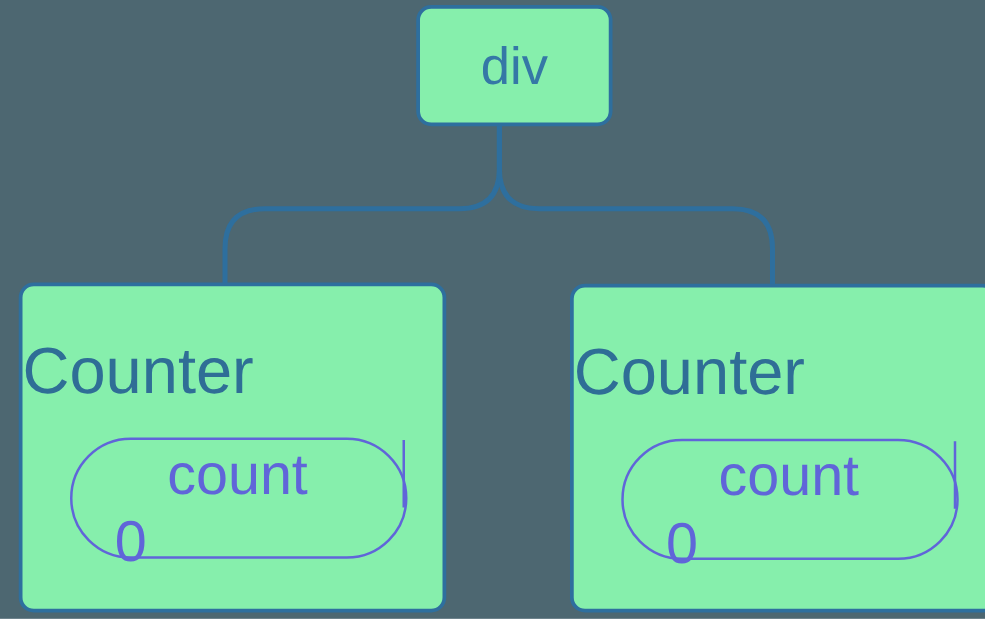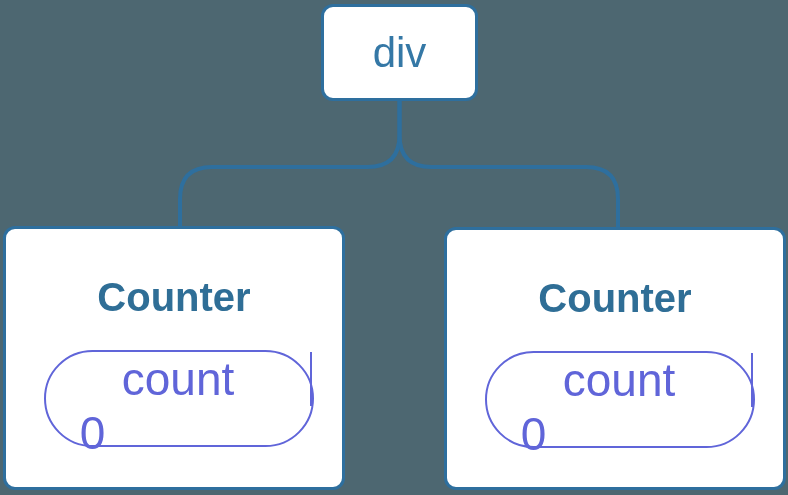--- a/index.html
+++ b/index.html
@@ -16,24 +16,25 @@
   }
   .connectors {
     position: absolute;
     left: 0;
     top: 0;
     width: 788px;
     height: 495px;
   }
   .card {
     position: absolute;
-    background: #ffffff;
+    background: #86efac;
     border: 3px solid #2E6F9E;
     border-radius: 12px;
     box-sizing: border-box;
+    margin-left: 12px;
   }
   .root-node {
     left: 321px;
     top: 4px;
     width: 157px;
     height: 97px;
     display: flex;
     align-items: center;
     justify-content: center;
   }
@@ -45,24 +46,23 @@
   .counter-node {
     width: 342px;
   }
   .counter-1 { left: 3px;   top: 226px; height: 264px; }
   .counter-2 { left: 444px; top: 227px; height: 263px; }
   .counter-title {
     position: absolute;
     top: 42px;
     left: 0;
     width: 100%;
-    text-align: center;
-    font-size: 40px;
+    font-size: 52px;
     line-height: 52px;
-    font-weight: 700;
+    font-weight: 400;
     color: #2F6E96;
   }
   .state-pill {
     position: absolute;
     top: 121px;
     left: 38px;
     width: 270px;
     height: 97px;
     border: 2px solid #6065D9;
     border-radius: 50px;

